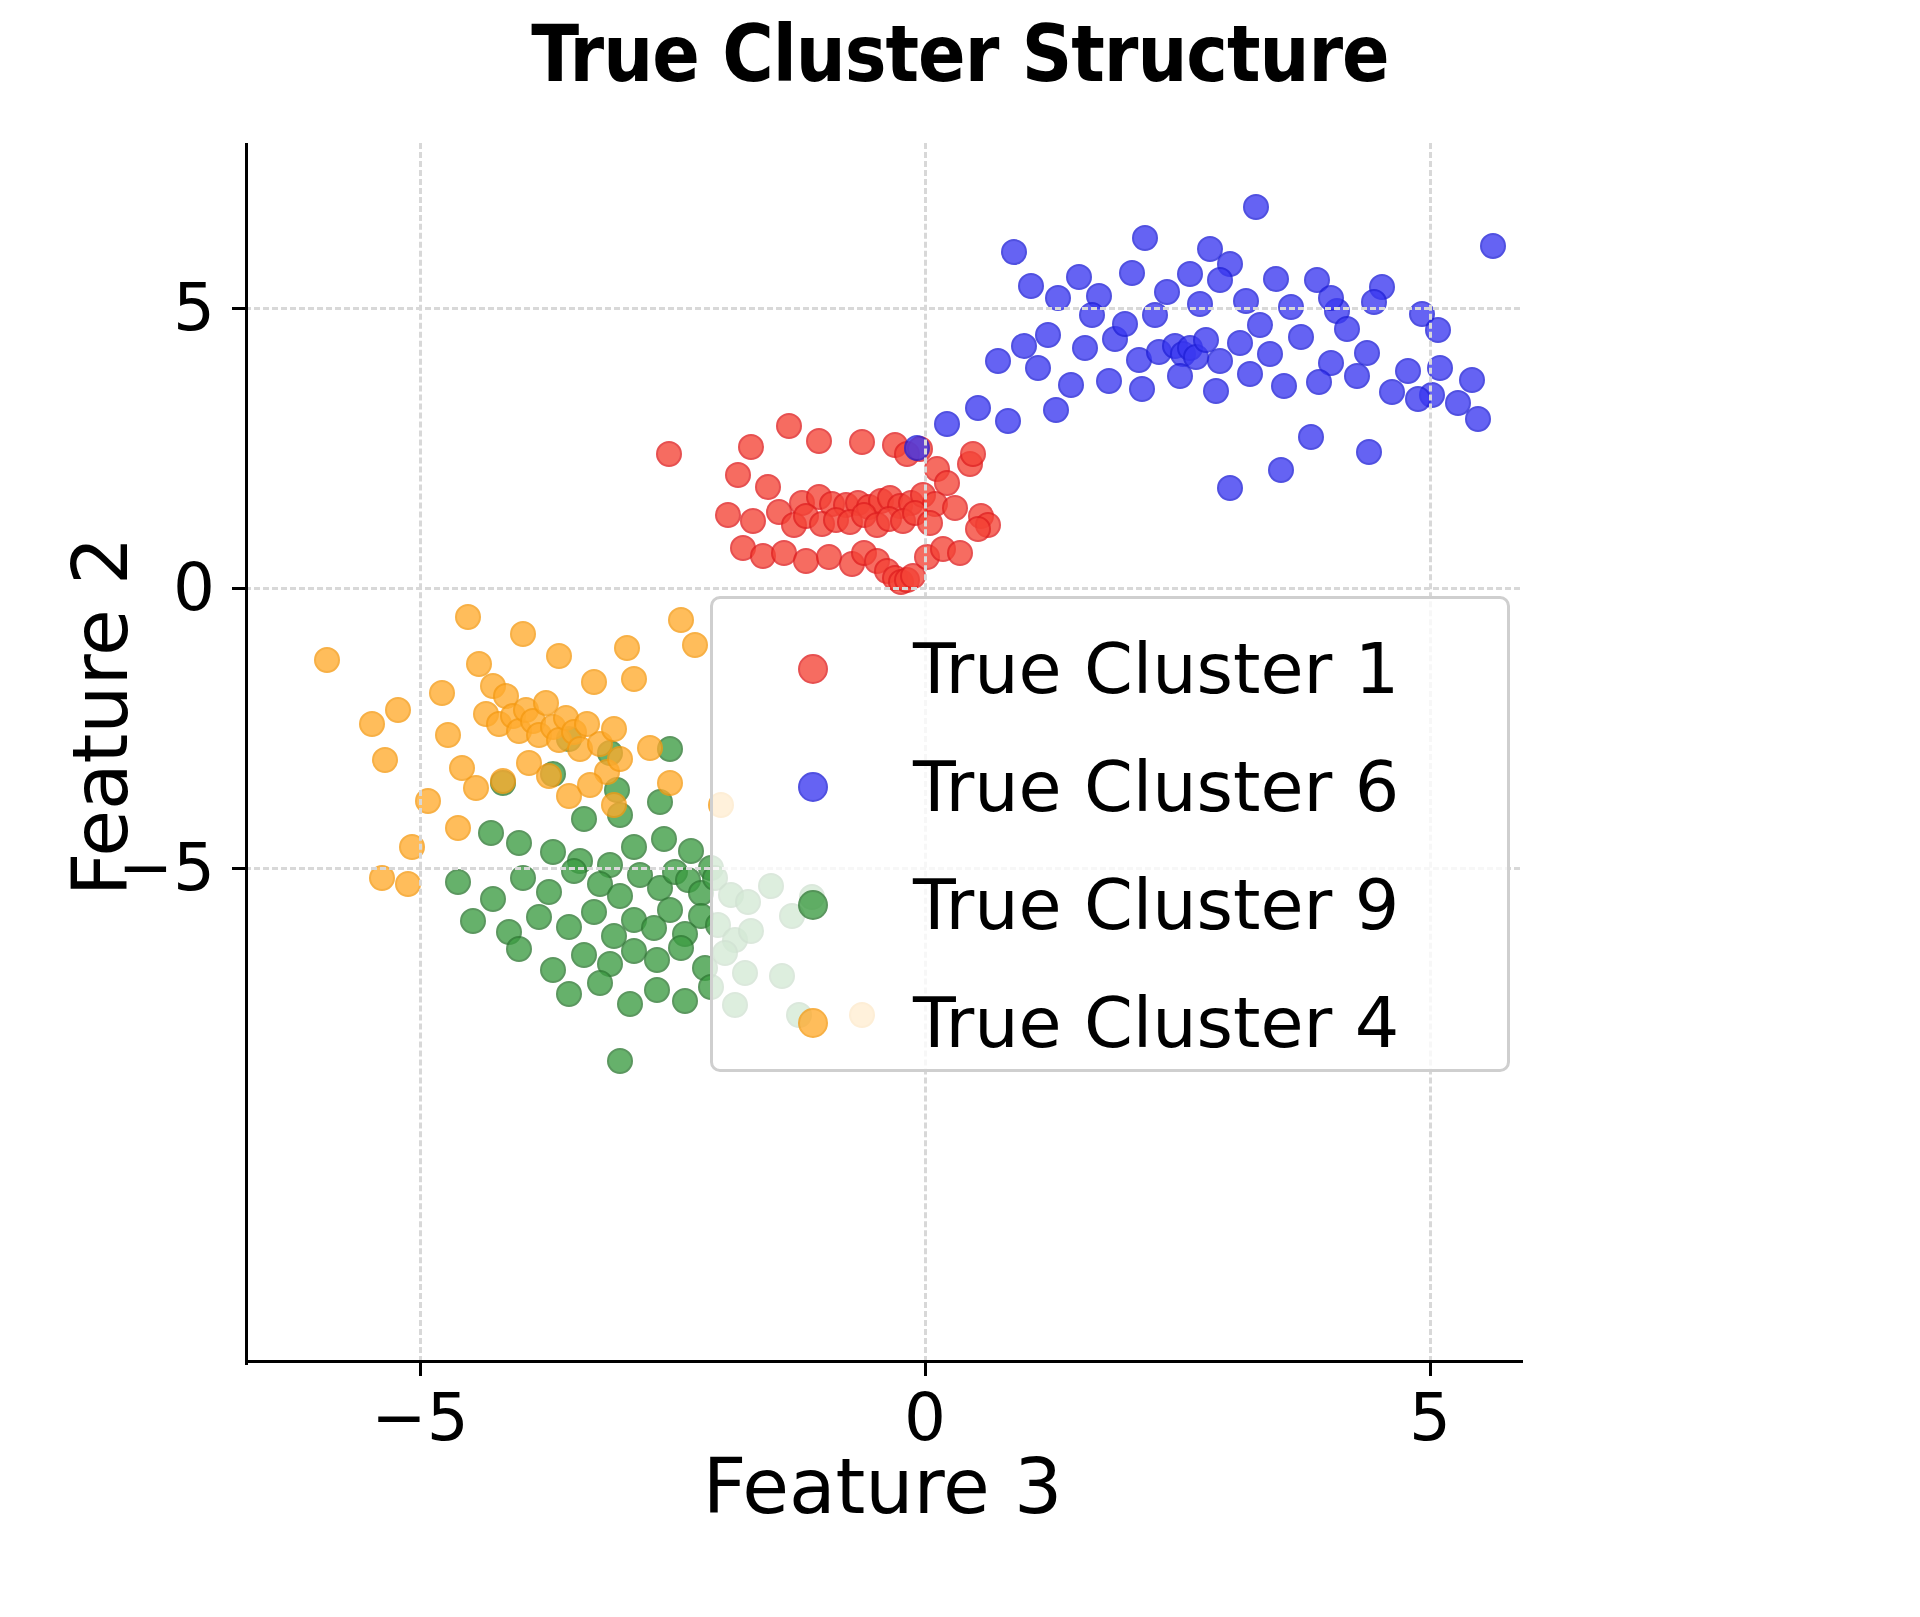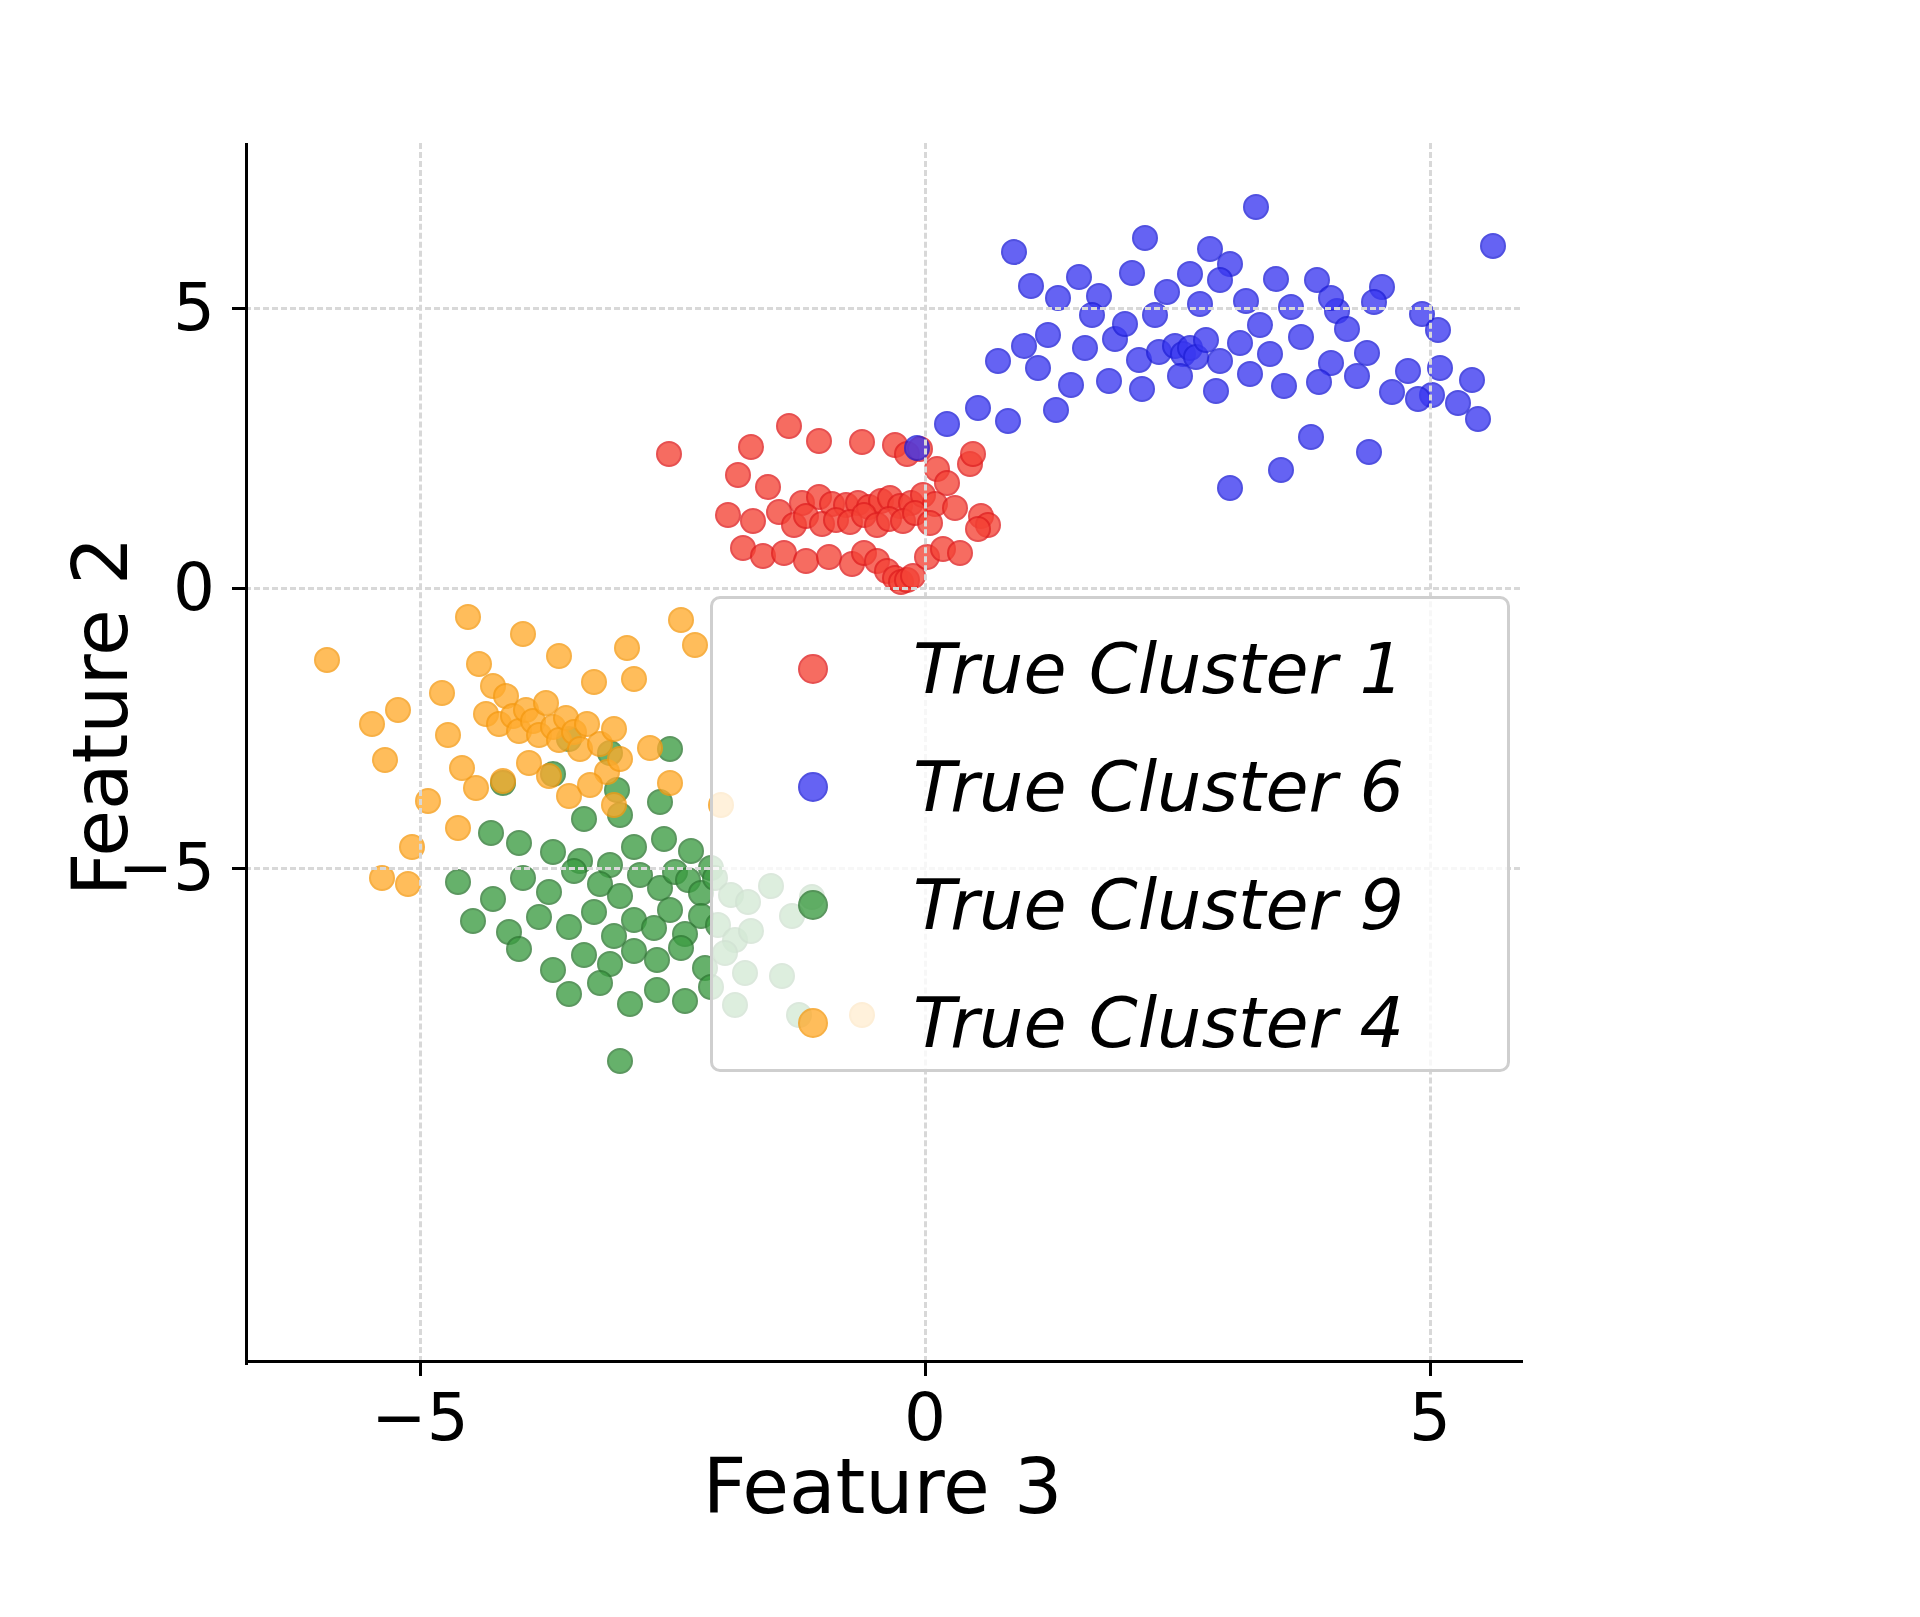--- a/index.html
+++ b/index.html
@@ -52,35 +52,35 @@
 
   
   .pt{position:absolute;border-radius:50%;box-sizing:border-box;}
 
   
   #legend{
     position:absolute; left:710px; top:596px; width:800px; height:476px;
     background:rgba(255,255,255,0.78);
     border:3px solid #cfcfcf; border-radius:10px;
     box-sizing:border-box;
-    font-style:italic;
   }
   .legend-row{
     position:absolute; left:0; width:800px; height:119px;
     display:flex; align-items:center;
   }
   .legend-marker-cell{width:200px;display:flex;justify-content:center;align-items:center;}
   .legend-marker{width:30px;height:30px;border-radius:50%;box-sizing:border-box;}
   .legend-text{font-size:70px;color:#000;line-height:1;white-space:nowrap;}
 </style>
 </head>
 <body>
 
 <div id="figure">
 
+  <div id="title">True Cluster Structure</div>
 
   <div id="plot">
     <div id="points-layer">
         <div class="pt" style="width: 26px; height: 26px; left: 411.47px; top: 297.6px; background: rgb(244, 67, 54); border: 2px solid rgb(224, 32, 32); opacity: 0.78;"></div>
         <div class="pt" style="width: 26px; height: 26px; left: 530.65px; top: 269.6px; background: rgb(244, 67, 54); border: 2px solid rgb(224, 32, 32); opacity: 0.78;"></div>
         <div class="pt" style="width: 26px; height: 26px; left: 493.28px; top: 290.88px; background: rgb(244, 67, 54); border: 2px solid rgb(224, 32, 32); opacity: 0.78;"></div>
         <div class="pt" style="width: 26px; height: 26px; left: 560.95px; top: 285.28px; background: rgb(244, 67, 54); border: 2px solid rgb(224, 32, 32); opacity: 0.78;"></div>
         <div class="pt" style="width: 26px; height: 26px; left: 604.38px; top: 286.4px; background: rgb(244, 67, 54); border: 2px solid rgb(224, 32, 32); opacity: 0.78;"></div>
         <div class="pt" style="width: 26px; height: 26px; left: 636.7px; top: 289.2px; background: rgb(244, 67, 54); border: 2px solid rgb(224, 32, 32); opacity: 0.78;"></div>
         <div class="pt" style="width: 26px; height: 26px; left: 648.82px; top: 297.6px; background: rgb(244, 67, 54); border: 2px solid rgb(224, 32, 32); opacity: 0.78;"></div>

